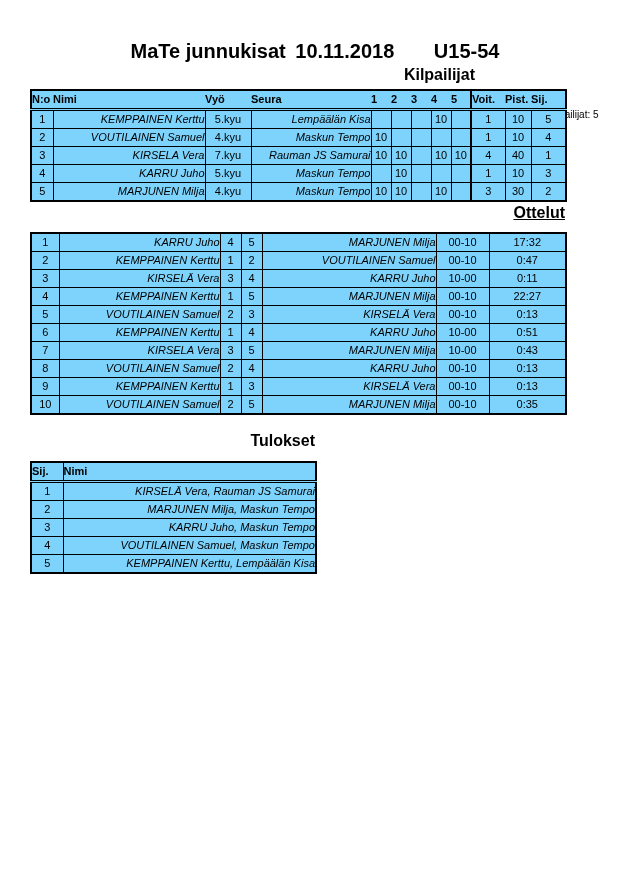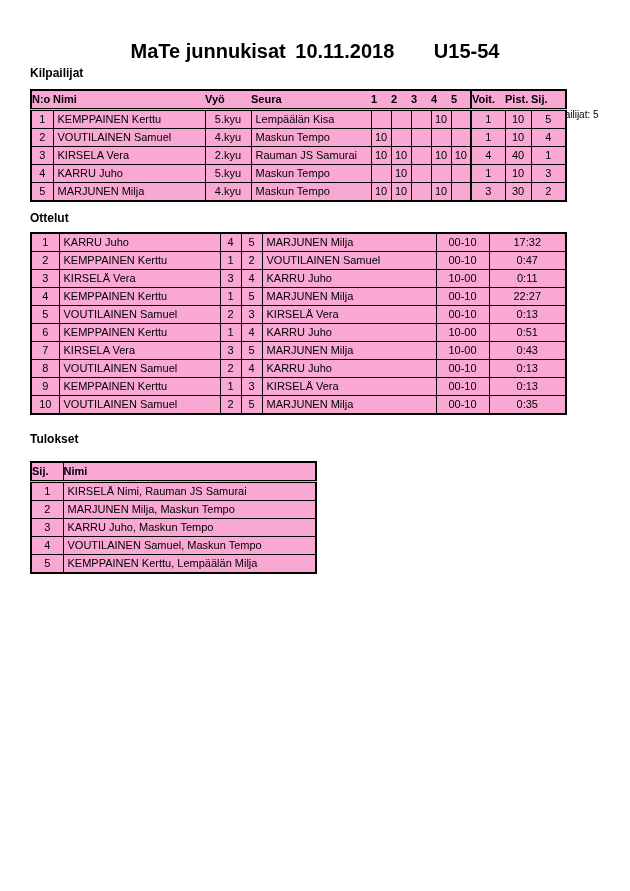--- a/index.html
+++ b/index.html
@@ -7,38 +7,38 @@
     width:630px; height:891px; background:#ffffff; color:#000000;
     font-family:"Liberation Sans", sans-serif; position:relative; overflow:hidden;
   }
   .title {
     position:absolute; top:40px; left:0; width:630px; text-align:center;
     font-size:20px; font-weight:bold; white-space:nowrap;
   }
   .title .t-date { margin-left:4px; }
   .title .t-cat  { margin-left:34px; }
   .section-heading {
-    position:absolute; font-size:12px; font-weight:bold; text-align:left; white-space:nowrap;
+    position:absolute; font-size:16px; font-weight:bold; text-align:right; white-space:nowrap;
   }
   #heading-kilpailijat { top:66px;  left:30px; width:445px; }
-  #heading-ottelut     { top:211px; left:30px; width:535px; }
+  #heading-ottelut     { top:204px; left:30px; width:535px;text-decoration:underline; }
   #heading-tulokset    { top:432px; left:30px; width:285px; }
   #competitor-count { position:absolute; top:64px; left:548px; font-size:10px; white-space:nowrap;margin-top:45px; }
 
   table {
     position:absolute; border-collapse:collapse; table-layout:fixed;
-    border:2px solid #000; background:#f9a8d4;
+    border:2px solid #000; background:#7dd3fc;
   }
   th, td {
     padding:0; font-size:11px; height:17px; line-height:17px;
     white-space:nowrap; overflow:hidden;
   }
   td { border:1px solid #000; }
   th { border:none; border-bottom:3px double #000; font-weight:bold; text-align:left; }
-  td.l { text-align:left; padding-left:4px; }
+  td.l { text-align:right; padding-left:4px;font-style:italic; }
   td.c { text-align:center; }
   th.hl { text-align:left; overflow:visible; }
   .sep { border-left:2px solid #000 !important; }
 
   #competitors-table { top:89px;  left:30px; width:535px; }
   #matches-table     { top:232px; left:30px; width:535px; }
   #results-table     { top:461px; left:30px; width:285px; }
   #results-table th  { border:1px solid #000; border-bottom:3px double #000; }
 </style>
 </head>
@@ -107,21 +107,21 @@
     <td class="c"></td>
     <td class="c"></td>
     <td class="c"></td>
     <td class="c sep">1</td>
     <td class="c">10</td>
     <td class="c">4</td>
   </tr>
   <tr>
     <td class="c">3</td>
     <td class="l">KIRSELA Vera</td>
-    <td class="c">2.kyu</td>
+    <td class="c">7.kyu</td>
     <td class="l">Rauman JS Samurai</td>
     <td class="c">10</td>
     <td class="c">10</td>
     <td class="c"></td>
     <td class="c">10</td>
     <td class="c">10</td>
     <td class="c sep">4</td>
     <td class="c">40</td>
     <td class="c">1</td>
   </tr>
@@ -269,32 +269,32 @@
     <col style="width:32px">
       <col style="width:253px">
   </colgroup>
   <tbody>
       <tr>
     <th>Sij.</th>
     <th>Nimi</th>
   </tr>
   <tr>
     <td class="c">1</td>
-    <td class="l">KIRSELÄ Nimi, Rauman JS Samurai</td>
+    <td class="l">KIRSELÄ Vera, Rauman JS Samurai</td>
   </tr>
   <tr>
     <td class="c">2</td>
     <td class="l">MARJUNEN Milja, Maskun Tempo</td>
   </tr>
   <tr>
     <td class="c">3</td>
     <td class="l">KARRU Juho, Maskun Tempo</td>
   </tr>
   <tr>
     <td class="c">4</td>
     <td class="l">VOUTILAINEN Samuel, Maskun Tempo</td>
   </tr>
   <tr>
     <td class="c">5</td>
-    <td class="l">KEMPPAINEN Kerttu, Lempäälän Milja</td>
+    <td class="l">KEMPPAINEN Kerttu, Lempäälän Kisa</td>
   </tr>
 </tbody>
   </table>
 
 </body></html>

